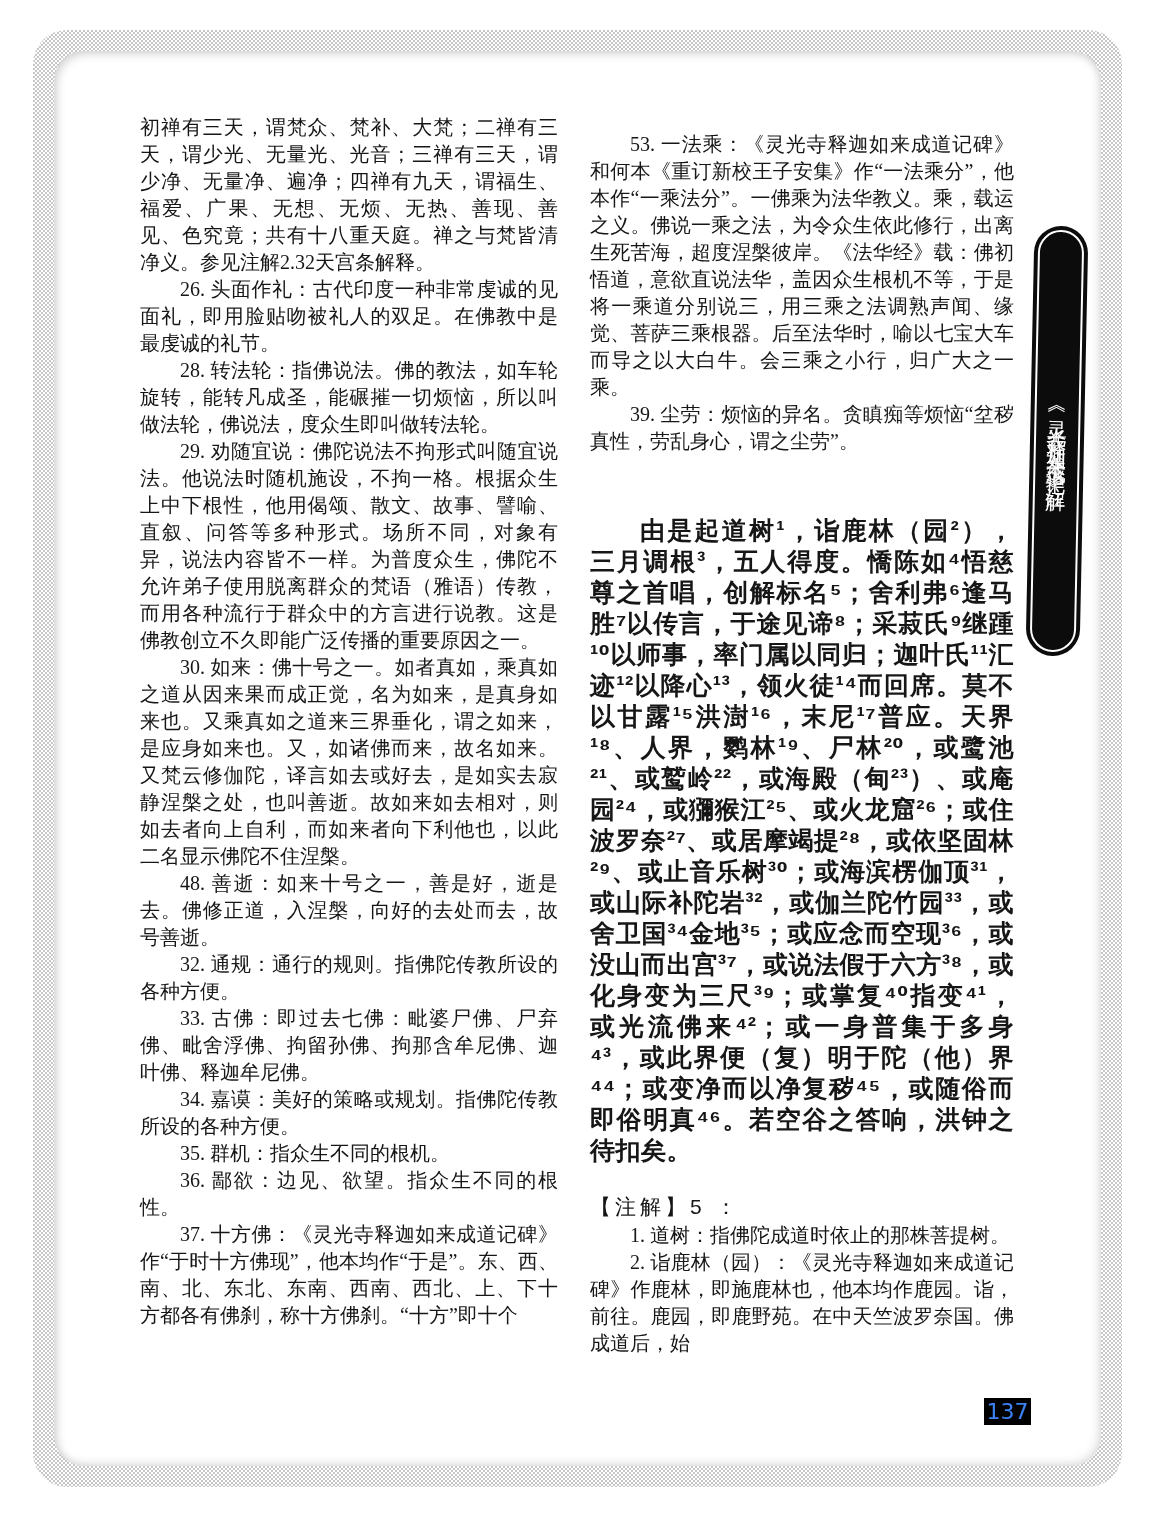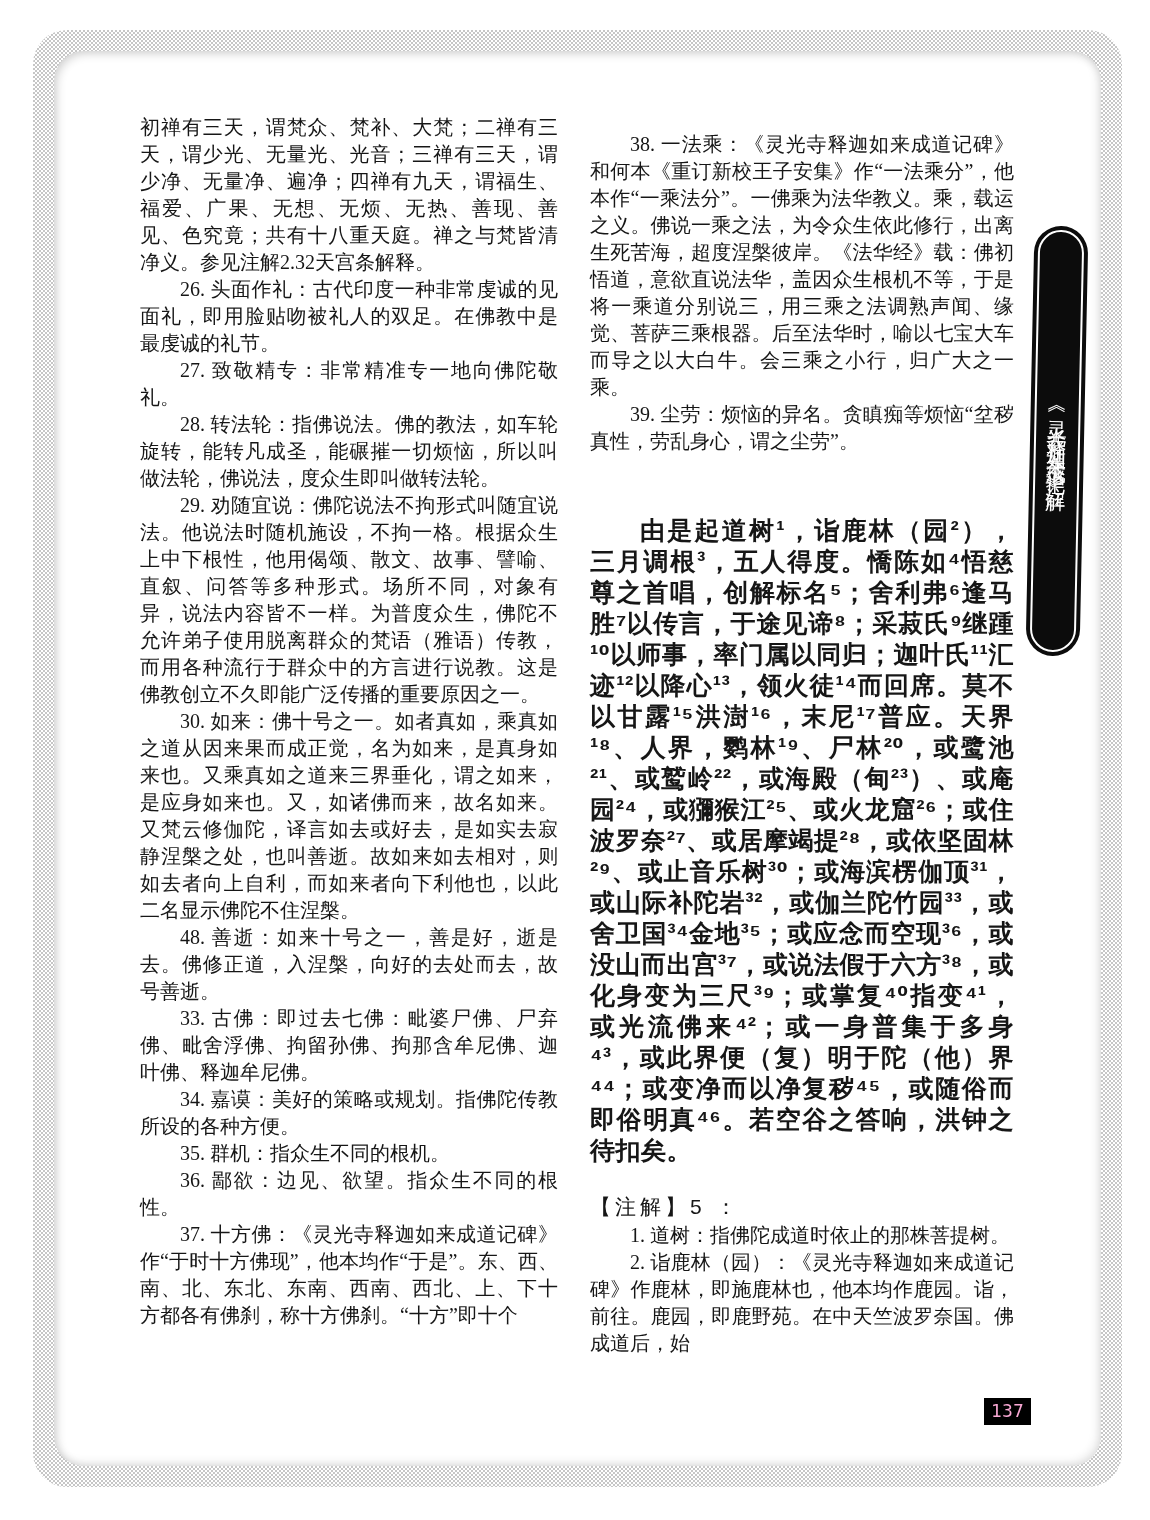--- a/index.html
+++ b/index.html
@@ -95,53 +95,53 @@
     line-height: 1;
     white-space: nowrap;
   }
   .pagenum {
     position: absolute;
     left: 984px;
     top: 1398px;
     width: 47px;
     height: 27px;
     background: #000000;
-    color: #f9a8d4;
+    color: #3b82f6;
     font-family: "DejaVu Sans", "Liberation Sans", sans-serif;
-    font-size: 17px;
+    font-size: 22px;
     line-height: 27px;
     text-align: center;
   }
 </style>
 </head>
 <body>
 
 <div class="canvas">
 
   <div class="frame">
     <div class="page-surface"></div>
   </div>
 
   <div class="col left-col">
     <p class="noindent">初禅有三天，谓梵众、梵补、大梵；二禅有三天，谓少光、无量光、光音；三禅有三天，谓少净、无量净、遍净；四禅有九天，谓福生、福爱、广果、无想、无烦、无热、善现、善见、色究竟；共有十八重天庭。禅之与梵皆清净义。参见注解2.32天宫条解释。</p>
     <p>26. 头面作礼：古代印度一种非常虔诚的见面礼，即用脸贴吻被礼人的双足。在佛教中是最虔诚的礼节。</p>
-    <p>27. 致敬精专：非常精准专一地向佛陀敬礼。</p>
     <p>28. 转法轮：指佛说法。佛的教法，如车轮旋转，能转凡成圣，能碾摧一切烦恼，所以叫做法轮，佛说法，度众生即叫做转法轮。</p>
     <p>29. 劝随宜说：佛陀说法不拘形式叫随宜说法。他说法时随机施设，不拘一格。根据众生上中下根性，他用偈颂、散文、故事、譬喻、直叙、问答等多种形式。场所不同，对象有异，说法内容皆不一样。为普度众生，佛陀不允许弟子使用脱离群众的梵语（雅语）传教，而用各种流行于群众中的方言进行说教。这是佛教创立不久即能广泛传播的重要原因之一。</p>
     <p>30. 如来：佛十号之一。如者真如，乘真如之道从因来果而成正觉，名为如来，是真身如来也。又乘真如之道来三界垂化，谓之如来，是应身如来也。又，如诸佛而来，故名如来。又梵云修伽陀，译言如去或好去，是如实去寂静涅槃之处，也叫善逝。故如来如去相对，则如去者向上自利，而如来者向下利他也，以此二名显示佛陀不住涅槃。</p>
     <p>48. 善逝：如来十号之一，善是好，逝是去。佛修正道，入涅槃，向好的去处而去，故号善逝。</p>
+    <p>32. 通规：通行的规则。指佛陀传教所设的各种方便。</p>
     <p>33. 古佛：即过去七佛：毗婆尸佛、尸弃佛、毗舍浮佛、拘留孙佛、拘那含牟尼佛、迦叶佛、释迦牟尼佛。</p>
     <p>34. 嘉谟：美好的策略或规划。指佛陀传教所设的各种方便。</p>
     <p>35. 群机：指众生不同的根机。</p>
     <p>36. 鄙欲：边见、欲望。指众生不同的根性。</p>
     <p>37. 十方佛：《灵光寺释迦如来成道记碑》作“于时十方佛现”，他本均作“于是”。东、西、南、北、东北、东南、西南、西北、上、下十方都各有佛刹，称十方佛刹。“十方”即十个</p>
   </div>
 
   <div class="col right-col">
-    <p>38. 一法乘：《灵光寺释迦如来成道记碑》和何本《重订新校王子安集》作“一法乘分”，他本作“一乘法分”。一佛乘为法华教义。乘，载运之义。佛说一乘之法，为令众生依此修行，出离生死苦海，超度涅槃彼岸。《法华经》载：佛初悟道，意欲直说法华，盖因众生根机不等，于是将一乘道分别说三，用三乘之法调熟声闻、缘觉、菩萨三乘根器。后至法华时，喻以七宝大车而导之以大白牛。会三乘之小行，归广大之一乘。</p>
+    <p>53. 一法乘：《灵光寺释迦如来成道记碑》和何本《重订新校王子安集》作“一法乘分”，他本作“一乘法分”。一佛乘为法华教义。乘，载运之义。佛说一乘之法，为令众生依此修行，出离生死苦海，超度涅槃彼岸。《法华经》载：佛初悟道，意欲直说法华，盖因众生根机不等，于是将一乘道分别说三，用三乘之法调熟声闻、缘觉、菩萨三乘根器。后至法华时，喻以七宝大车而导之以大白牛。会三乘之小行，归广大之一乘。</p>
     <p>39. 尘劳：烦恼的异名。贪瞋痴等烦恼“坌秽真性，劳乱身心，谓之尘劳”。</p>
     <p class="main-passage">由是起道树¹，诣鹿林（园²），三月调根³，五人得度。憍陈如⁴悟慈尊之首唱，创解标名⁵；舍利弗⁶逢马胜⁷以传言，于途见谛⁸；采菽氏⁹继踵¹⁰以师事，率门属以同归；迦叶氏¹¹汇迹¹²以降心¹³，领火徒¹⁴而回席。莫不以甘露¹⁵洪澍¹⁶，末尼¹⁷普应。天界¹⁸、人界，鹦林¹⁹、尸林²⁰，或鹭池²¹、或鹫岭²²，或海殿（甸²³）、或庵园²⁴，或獼猴江²⁵、或火龙窟²⁶；或住波罗奈²⁷、或居摩竭提²⁸，或依坚固林²⁹、或止音乐树³⁰；或海滨楞伽顶³¹，或山际补陀岩³²，或伽兰陀竹园³³，或舍卫国³⁴金地³⁵；或应念而空现³⁶，或没山而出宫³⁷，或说法假于六方³⁸，或化身变为三尺³⁹；或掌复⁴⁰指变⁴¹，或光流佛来⁴²；或一身普集于多身⁴³，或此界便（复）明于陀（他）界⁴⁴；或变净而以净复秽⁴⁵，或随俗而即俗明真⁴⁶。若空谷之答响，洪钟之待扣矣。</p>
     <p class="notes-heading">【注解】5 ：</p>
     <p>1. 道树：指佛陀成道时依止的那株菩提树。</p>
     <p>2. 诣鹿林（园）：《灵光寺释迦如来成道记碑》作鹿林，即施鹿林也，他本均作鹿园。诣，前往。鹿园，即鹿野苑。在中天竺波罗奈国。佛成道后，始</p>
   </div>
 
   <div class="sidebar-banner">
     <div class="sidebar-inner">
       <span class="sidebar-text">《灵光寺释迦如来成道记》注解</span>

